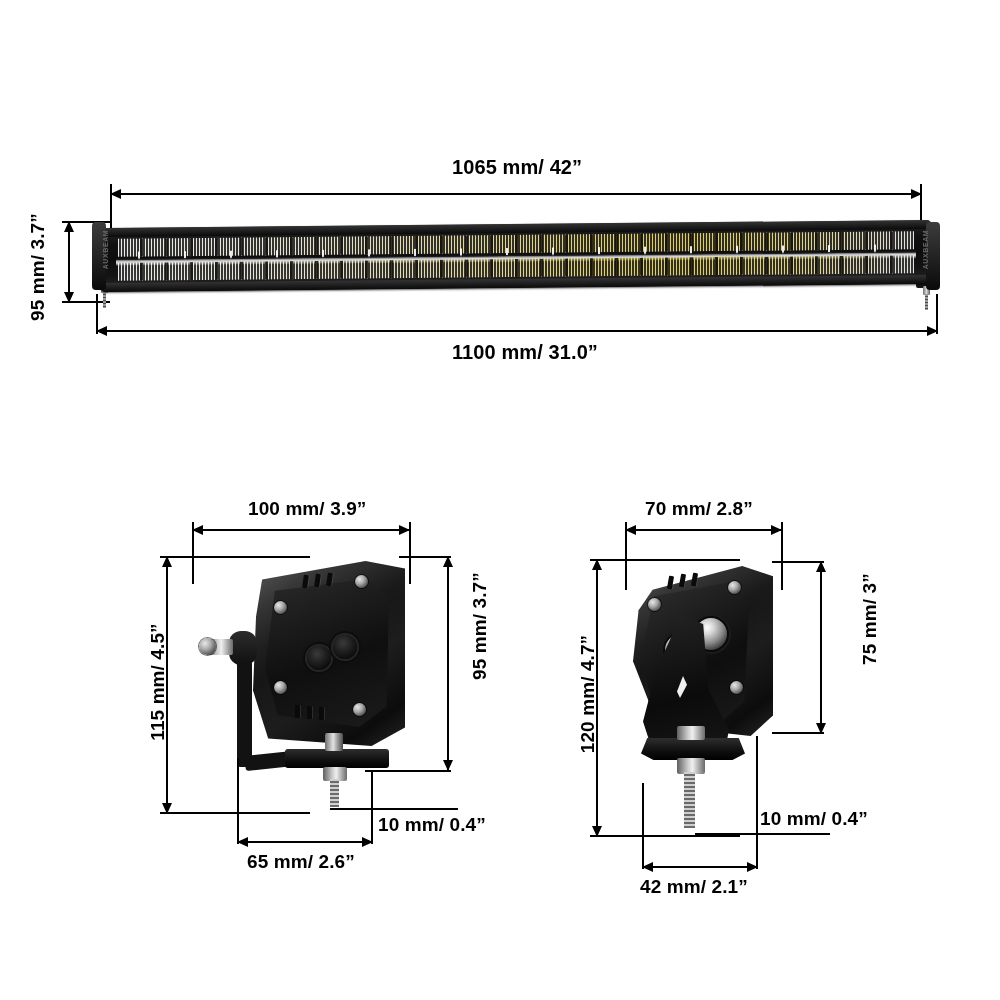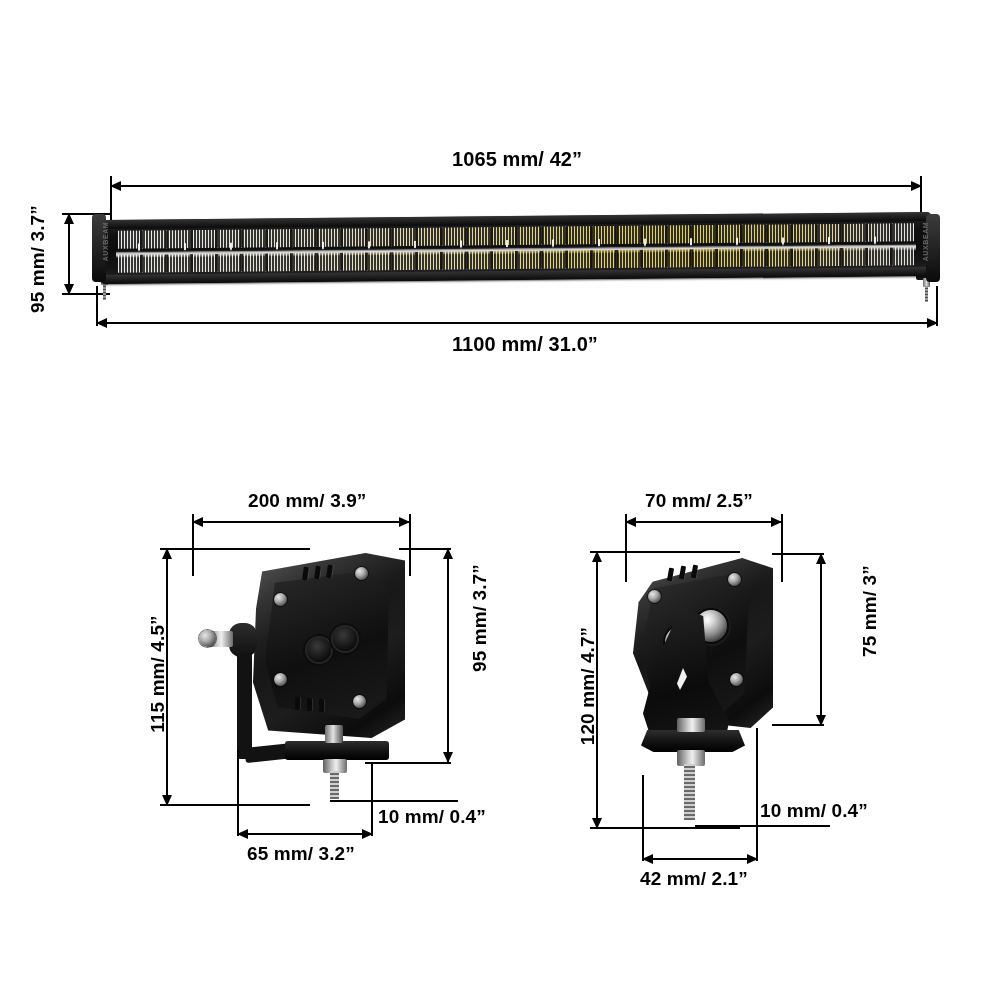--- a/index.html
+++ b/index.html
@@ -137,21 +137,21 @@
     position: absolute; left: 9px; top: 8px; width: 7px; height: 9px;
     background: linear-gradient(90deg,#6e6e6e,#d8d8d8,#5a5a5a);
     border-radius: 1px;
   }
   .foot .stud {
     position: absolute; left: 11px; top: 16px; width: 3px; height: 16px;
     background: repeating-linear-gradient(180deg,#9a9a9a 0 2px,#4e4e4e 2px 3px);
   }
 
   
-  .fig { position: absolute; }
+  .fig { position: absolute; margin-top: 8px; }
 
   
   .housing {
     position: absolute;
     background: linear-gradient(145deg,#4a4a4a 0%,#2b2b2b 18%,#161616 42%,#1d1d1d 62%,#0c0c0c 85%,#262626 100%);
   }
   .housing .facet-a {
     position: absolute; inset: 0;
     background: linear-gradient(160deg, rgba(255,255,255,.10) 0%, rgba(255,255,255,0) 38%);
   }
@@ -254,21 +254,21 @@
     <div class="arrow left" style="left:96px; top:318px;"></div>
     <div class="arrow right" style="left:927px; top:318px;"></div>
     <div class="vline" style="left:96px; top:286px; height:40px;"></div>
     <div class="vline" style="left:936px; top:286px; height:40px;"></div>
 
     <div class="dim-label" style="left:452px; top:333px; font-size:20px;">1100 mm/ 31.0”</div>
   </div>
 
   <div class="fig" style="left:0;top:0;width:520px;height:1000px;">
 
-    <div class="dim-label" style="left:248px; top:490px; font-size:19px;">200 mm/ 3.9”</div>
+    <div class="dim-label" style="left:248px; top:490px; font-size:19px;">100 mm/ 3.9”</div>
 
     <div class="hline" style="left:192px; top:521px; width:218px;"></div>
     <div class="arrow left" style="left:192px; top:517px;"></div>
     <div class="arrow right" style="left:399px; top:517px;"></div>
     <div class="vline" style="left:192px; top:514px; height:62px;"></div>
     <div class="vline" style="left:409px; top:514px; height:62px;"></div>
 
     <div class="dim-label vert" style="left:78px; top:663px; width:160px; text-align:center; font-size:19px;">115 mm/ 4.5”</div>
 
     <div class="vline" style="left:166px; top:548px; height:258px;"></div>
@@ -327,26 +327,26 @@
 
     <div class="hline" style="left:330px; top:800px; width:128px;"></div>
     <div class="dim-label" style="left:378px; top:806px; font-size:19px;">10 mm/ 0.4”</div>
 
     <div class="hline" style="left:237px; top:833px; width:136px;"></div>
     <div class="arrow left" style="left:237px; top:829px;"></div>
     <div class="arrow right" style="left:362px; top:829px;"></div>
     <div class="vline" style="left:237px; top:750px; height:86px;"></div>
     <div class="vline" style="left:371px; top:762px; height:74px;"></div>
 
-    <div class="dim-label" style="left:247px; top:843px; font-size:19px;">65 mm/ 3.2”</div>
+    <div class="dim-label" style="left:247px; top:843px; font-size:19px;">65 mm/ 2.6”</div>
   </div>
 
   <div class="fig" style="left:520px;top:0;width:480px;height:1000px;">
 
-    <div class="dim-label" style="left:125px; top:490px; font-size:19px;">70 mm/ 2.5”</div>
+    <div class="dim-label" style="left:125px; top:490px; font-size:19px;">70 mm/ 2.8”</div>
 
     <div class="hline" style="left:105px; top:521px; width:157px;"></div>
     <div class="arrow left" style="left:105px; top:517px;"></div>
     <div class="arrow right" style="left:251px; top:517px;"></div>
     <div class="vline" style="left:105px; top:514px; height:68px;"></div>
     <div class="vline" style="left:261px; top:514px; height:68px;"></div>
 
     <div class="dim-label vert" style="left:-12px; top:675px; width:160px; text-align:center; font-size:19px;">120 mm/ 4.7”</div>
 
     <div class="vline" style="left:76px; top:551px; height:278px;"></div>

